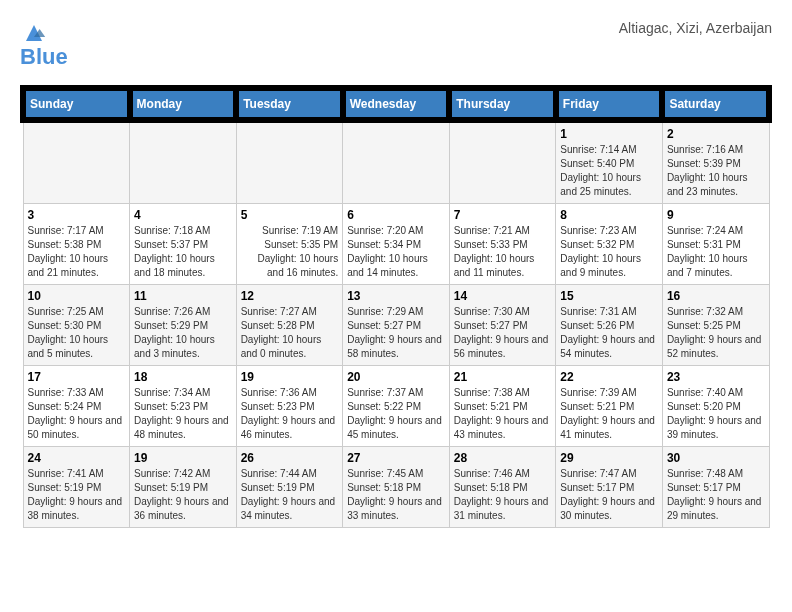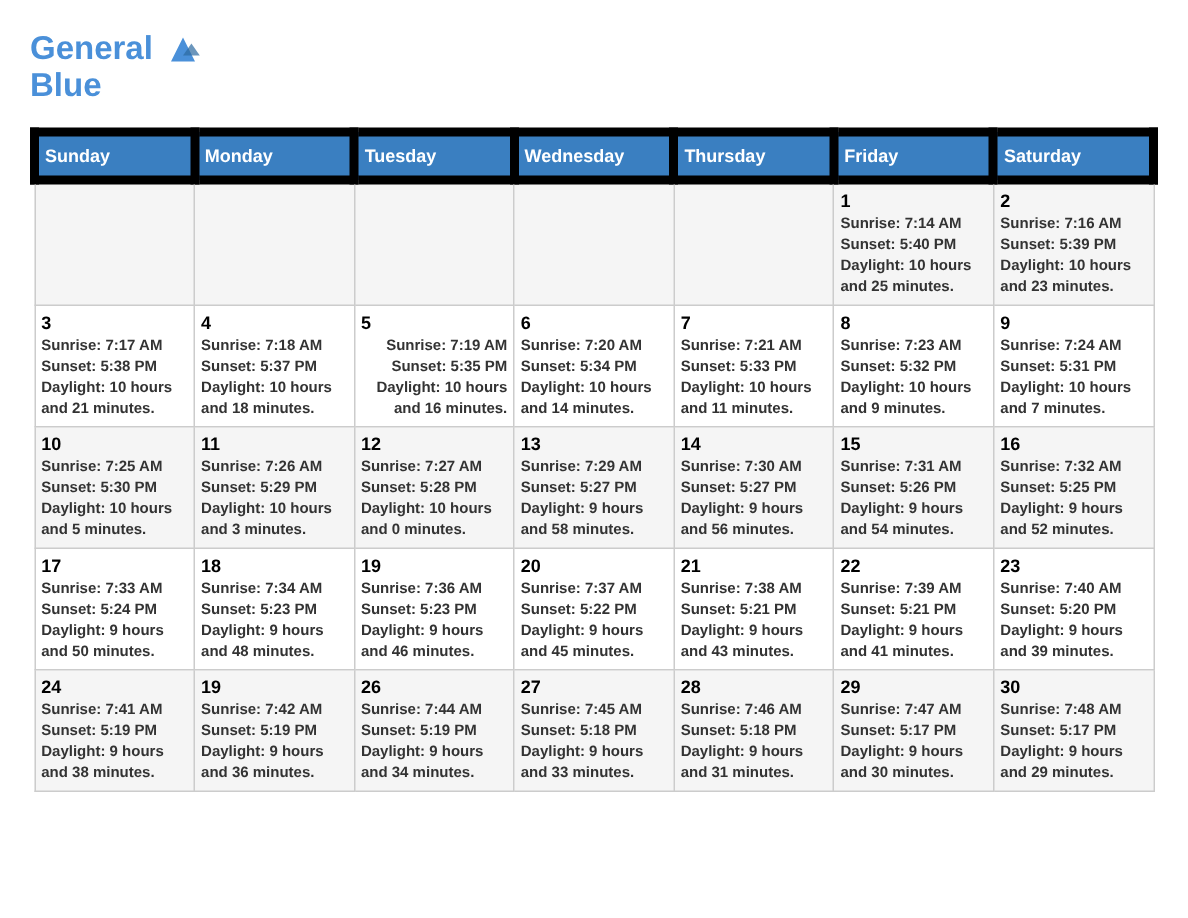--- a/index.html
+++ b/index.html
@@ -76,45 +76,44 @@
     .day-number {
       font-weight: bold;
       font-size: 12px;
       margin-bottom: 2px;
       display: block;
     }
     .day-info {
       font-size: 10px;
       color: #333;
       line-height: 1.4;
-      font-weight: bold;
     }
     .empty-cell {
       background-color: #f5f5f5;
     }
   </style>
 </head>
 <body>
 
 <div class="header">
   <div class="logo">
     <div>
       <div style="display:flex; align-items:center;">
         <span class="logo-text">
-          <span>General</span>
           <svg class="logo-icon" viewBox="0 0 30 30" style="display:inline-block; vertical-align:middle; margin-left:2px;">
             <polygon points="5,25 15,5 25,25" fill="#4a90d9"></polygon>
             <polygon points="15,20 22,10 29,20" fill="#2c6aa0" opacity="0.7"></polygon>
           </svg>
         </span>
       </div>
       <div class="logo-text" style="color:#4a90d9; font-size:22px; font-weight:bold;">Blue</div>
     </div>
   </div>
   <div class="title-block">
+    <div class="location">Altiagac, Xizi, Azerbaijan</div>
   </div>
 </div>
 
 <table>
   <thead>
     <tr>
     <th>Sunday</th>
         <th>Monday</th>
         <th>Tuesday</th>
         <th>Wednesday</th>

